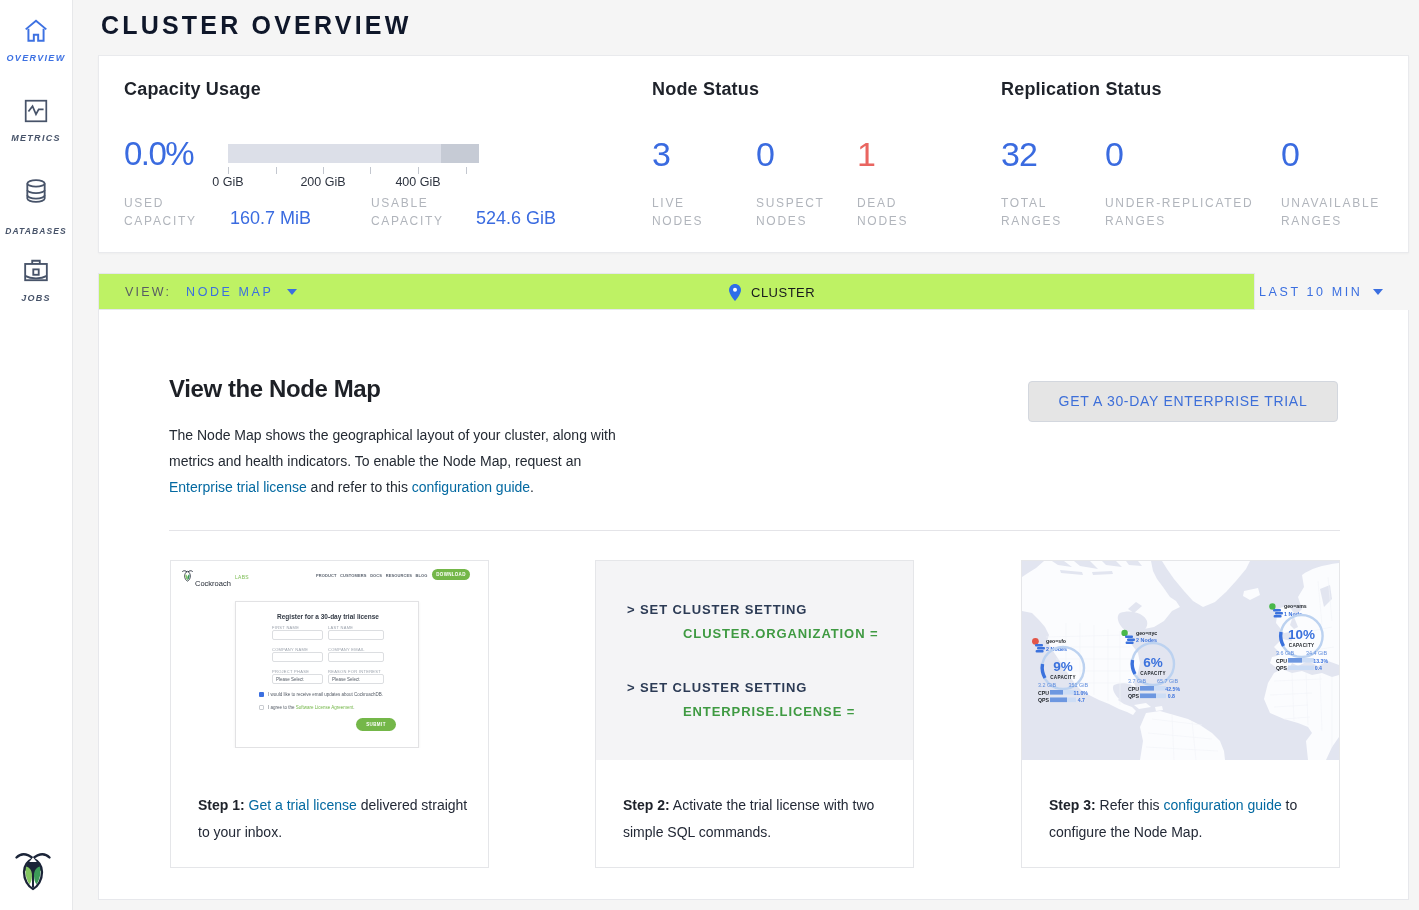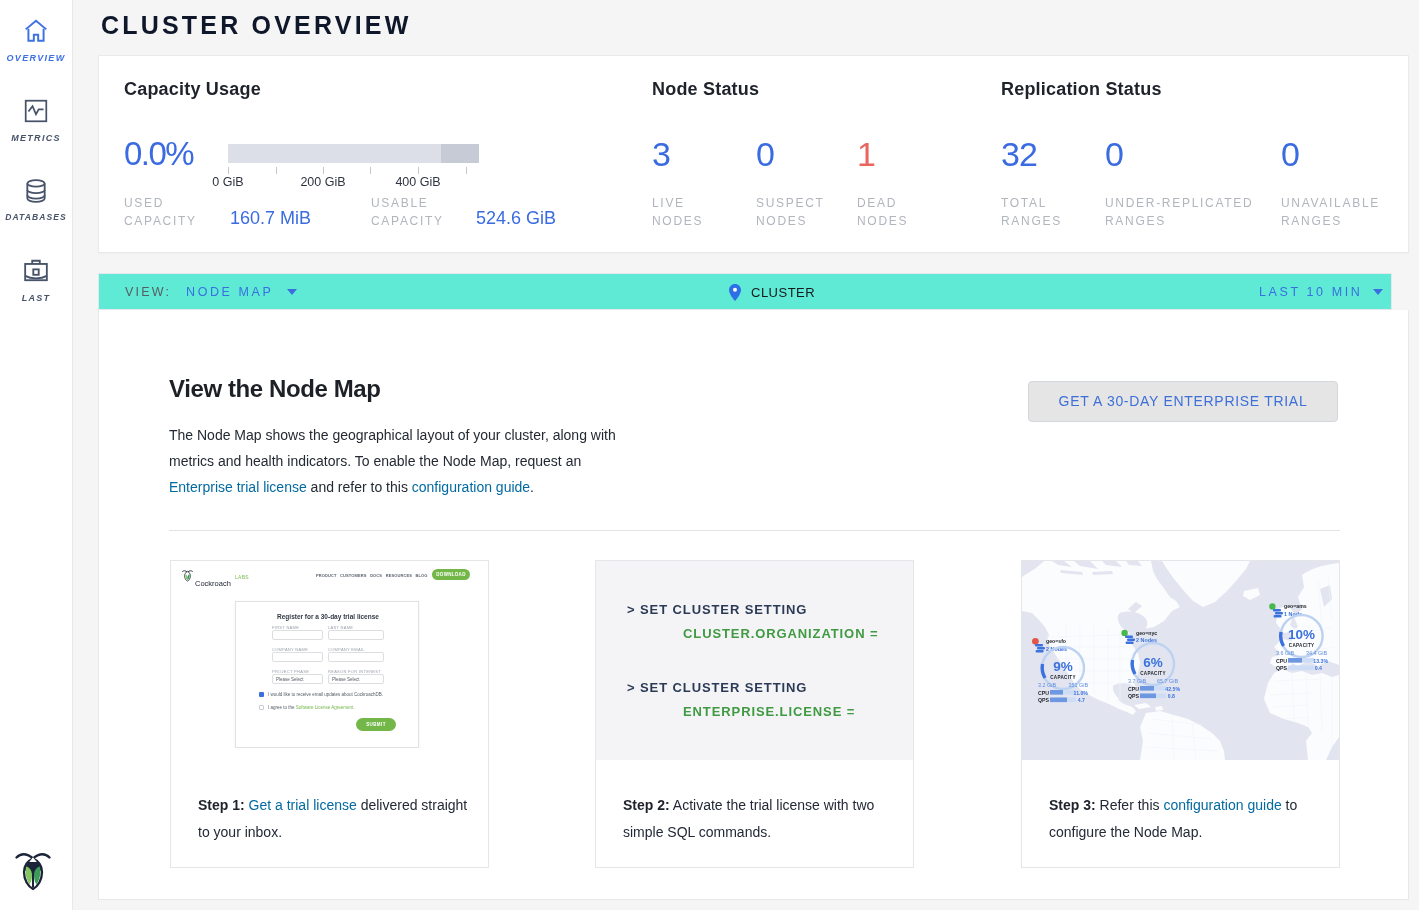--- a/index.html
+++ b/index.html
@@ -14,21 +14,21 @@
 
 #stats{position:absolute;left:98px;top:55px;width:1311px;height:198px;background:#fff;border:1px solid #e9eaed;box-shadow:0 1px 2px rgba(0,0,0,.03);}
 .sec-title{position:absolute;top:23px;font-size:18px;font-weight:600;color:#1e222a;letter-spacing:.2px;}
 .bignum{position:absolute;top:80px;font-size:34px;line-height:36px;color:#3a6be0;letter-spacing:-1px;}
 .bignum.red{color:#e96560;}
 .glab{position:absolute;top:138px;font-size:12px;line-height:18px;letter-spacing:1.7px;color:#b1b5bc;}
 .gval{position:absolute;top:152px;font-size:18px;line-height:20px;color:#3a6be0;}
 .tick{position:absolute;top:111px;width:1px;height:7px;background:#c3c7cf;}
 .ticklab{position:absolute;top:119px;font-size:12.5px;color:#2e3440;width:70px;text-align:center;}
 
-#toolbar{position:absolute;left:98px;top:273px;width:1294px;height:37px;background:#5eead4;border:1px solid #e5e7ec;}
+#toolbar{position:absolute;left:98px;top:273px;width:1157px;height:37px;background:#bef264;border:1px solid #e5e7ec;}
 .tb{font-size:12.5px;letter-spacing:2.2px;white-space:nowrap;}
 .code{white-space:nowrap;}
 .tri{display:inline-block;width:0;height:0;border-left:5.5px solid transparent;border-right:5.5px solid transparent;border-top:6px solid #3b6fe0;vertical-align:middle;}
 
 #panel{position:absolute;left:98px;top:310px;width:1311px;height:590px;background:#fff;border:1px solid #e7e8ec;border-top:none;}
 #nm-title{position:absolute;left:70px;top:65px;font-size:24px;letter-spacing:-0.4px;font-weight:600;color:#1d2026;}
 #trial-btn{position:absolute;left:929px;top:71px;width:310px;height:41px;border:1px solid #d3d7de;border-radius:4px;background:#e5e5e5;color:#3d6fd9;font-size:14px;letter-spacing:0.7px;text-align:center;line-height:39px;}
 #nm-para{position:absolute;left:70px;top:112px;font-size:14px;line-height:26px;color:#242a33;white-space:nowrap;}
 a.lk{color:#0369a1;text-decoration:none;}
 #divider{position:absolute;left:70px;top:220px;width:1171px;height:1px;background:#e4e4e8;}
@@ -54,30 +54,30 @@
         </svg>
     <div class="navlab" style="margin-top:5px;">METRICS</div>
   </div>
   <div class="navitem" style="top:178px;">
     <svg width="24" height="26" viewBox="0 0 22 24" fill="none" stroke="#475369" stroke-width="1.7">
           <ellipse cx="11" cy="5" rx="8" ry="3"></ellipse>
           <path d="M3 5 L3 19 C3 20.7 6.6 22 11 22 C15.4 22 19 20.7 19 19 L19 5"></path>
           <path d="M3 11 C3 12.7 6.6 14 11 14 C15.4 14 19 12.7 19 11"></path>
           <path d="M3 16 C3 17.7 6.6 19 11 19 C15.4 19 19 17.7 19 16"></path>
         </svg>
-    <div class="navlab" style="margin-top:4px;font-size:8.5px;letter-spacing:1.1px;">DATABASES</div>
+    <div class="navlab" style="margin-top:18px;font-size:8.5px;letter-spacing:1.1px;">DATABASES</div>
   </div>
   <div class="navitem" style="top:258px;">
     <svg width="26" height="26" viewBox="0 0 24 24" fill="none" stroke="#475369" stroke-width="1.7">
           <path d="M8.5 5.5 L8.5 2.5 L15.5 2.5 L15.5 5.5"></path>
           <rect x="2" y="5.5" width="20" height="15"></rect>
           <rect x="9.5" y="10.5" width="5" height="5"></rect>
           <path d="M2 16.5 C2 16.5 6 18.8 12 18.8 C18 18.8 22 16.5 22 16.5"></path>
         </svg>
-    <div class="navlab" style="margin-top:5px;">LAST</div>
+    <div class="navlab" style="margin-top:5px;">JOBS</div>
   </div>
   <svg width="38" height="43" viewBox="0 0 38 43" style="position:absolute;left:14px;top:848px;">
     <path d="M19 10.5 C13.5 13 10 18 10 24 C10 32 14 38.5 19 41 C24 38.5 28 32 28 24 C28 18 24.5 13 19 10.5 Z" fill="none" stroke="#1b2438" stroke-width="2.3"></path>
     <path d="M19 10.8 C14 13.5 11 17.5 10.8 22 L19 30 L27.2 22 C27 17.5 24 13.5 19 10.8 Z" fill="#1b2438"></path>
     <path d="M19 27 L19 39.5" stroke="#1b2438" stroke-width="2"></path>
     <path d="M12.2 18.5 C10.8 24 11.8 31 15.5 36.2 C17 34.8 18 31.5 18 27.5 C18 23 16.2 19.8 12.2 18.5 Z" fill="#84c661"></path>
     <path d="M25.8 18.5 C27.2 24 26.2 31 22.5 36.2 C21 34.8 20 31.5 20 27.5 C20 23 21.8 19.8 25.8 18.5 Z" fill="#3c9b58"></path>
     <path d="M2.5 9.5 C8 4 15 5.5 23 14.2" fill="none" stroke="#1b2438" stroke-width="2.4" stroke-linecap="round"></path>
     <path d="M35.5 9.5 C30 4 23 5.5 15 14.2" fill="none" stroke="#1b2438" stroke-width="2.4" stroke-linecap="round"></path>
     <path d="M19 9.2 L15.2 13.9 L22.8 13.9 Z" fill="#fff"></path>

